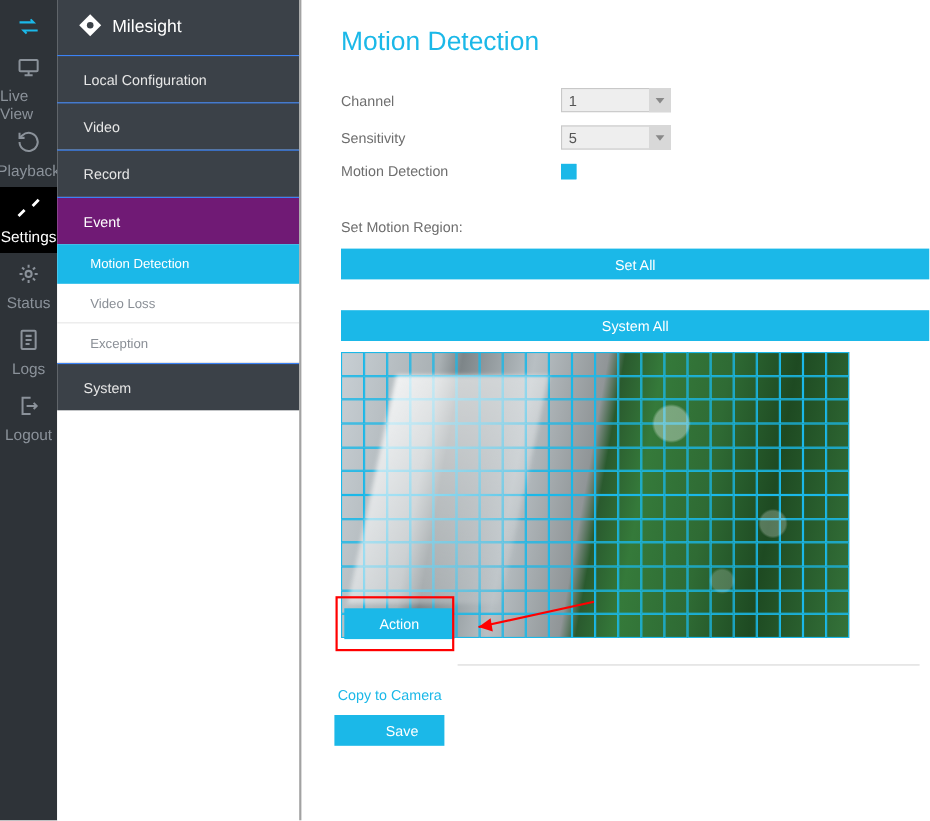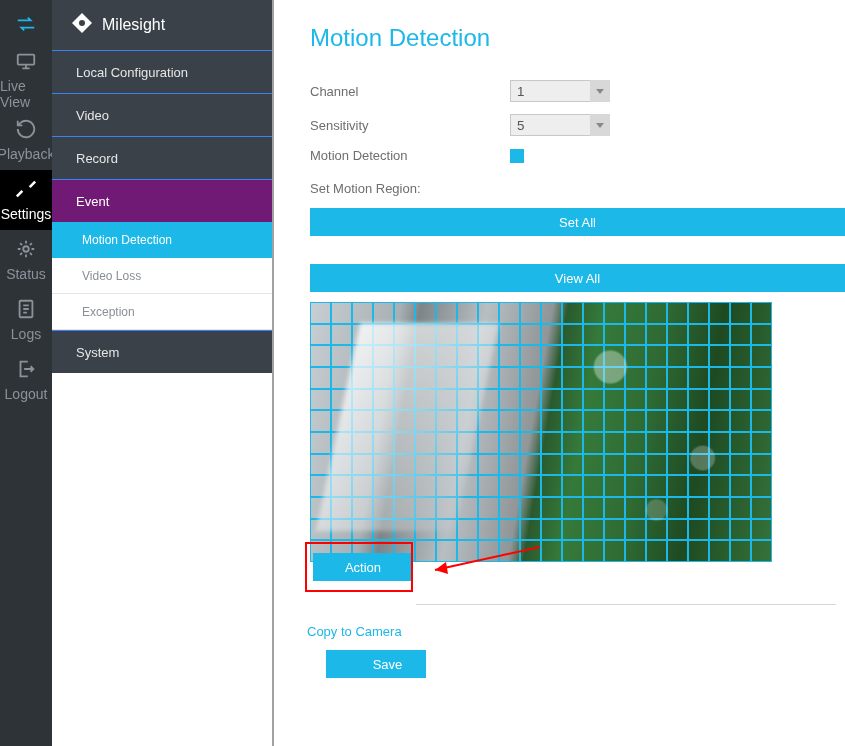--- a/index.html
+++ b/index.html
@@ -135,21 +135,21 @@
 }
 .copy-link {
   position: absolute; left: 307px; top: 624px;
   color: #1bb8e8; font-size: 13px; cursor: pointer;
 }
 .copy-line {
   position: absolute; left: 416px; top: 604px; width: 420px; height: 1px;
   background: #d6d6d6;
 }
 .save-btn {
-  position: absolute; left: 326px; top: 650px; width: 100px; padding-left: 23px;
+  position: absolute; left: 304px; top: 650px; width: 100px; padding-left: 23px;
 }
 </style>
 </head>
 <body>
 
 <div class="leftbar">
   <div class="leftbar-item first top">
     <span>
       <svg viewBox="0 0 24 24" fill="none" stroke="currentColor" stroke-width="2">
           <path d="M3 8h14l-3-3M21 16H7l3 3"></path>
@@ -251,27 +251,27 @@
         <option>5</option>
       </select>
     </span>
   </div>
 
   <div class="form-row">
     <span class="lab">Motion Detection</span>
     <span class="chk"></span>
   </div>
 
-  <div class="form-row" style="margin-top:18px;">
+  <div class="form-row" style="margin-top:36px;">
     <span class="lab">Set Motion Region:</span>
   </div>
 
   <div class="region-btns">
     <button class="btn">Set All</button>
-    <button class="btn">View All</button>
+    <button class="btn">System All</button>
   </div>
 
   <div class="region-canvas" id="region-grid">
       <div class="cell"></div>
       <div class="cell"></div>
       <div class="cell"></div>
       <div class="cell"></div>
       <div class="cell"></div>
       <div class="cell"></div>
       <div class="cell"></div>

